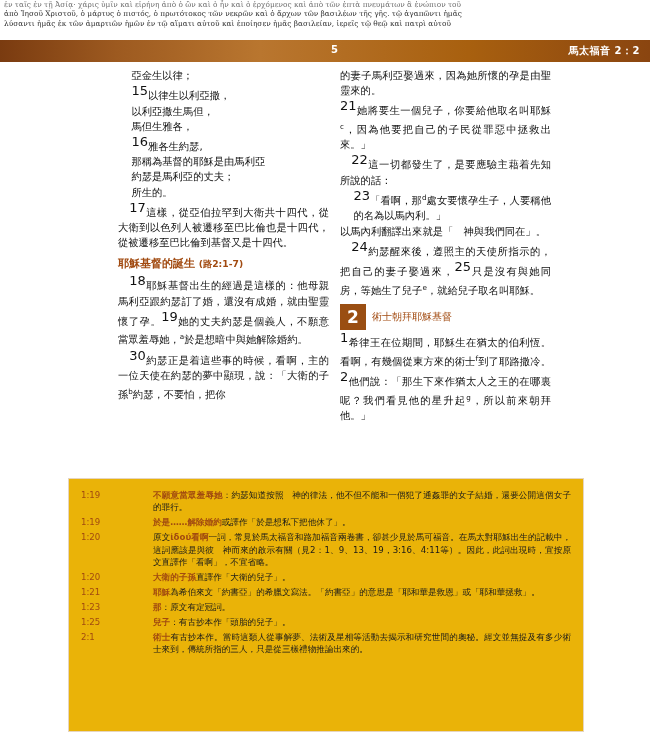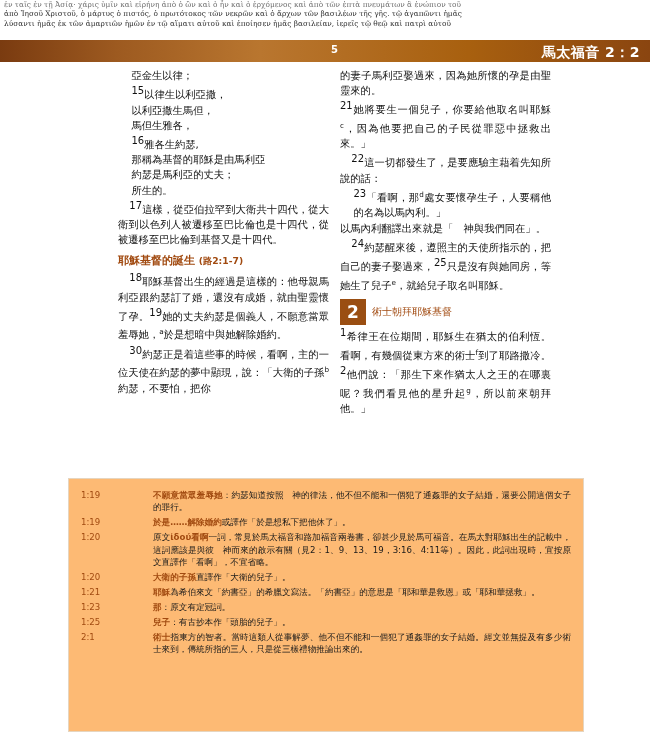--- a/index.html
+++ b/index.html
@@ -32,40 +32,40 @@
     position:absolute;top:40px;left:0;width:650px;height:22px;
     background:linear-gradient(to right,#7a3b10 0%,#9d5a20 18%,#b9762f 40%,#a8600f 72%,#8a4510 100%);
   }
   .header-bar .pagenum{
     position:absolute;left:331px;top:4px;
     color:#ffffff;font-size:10px;font-weight:bold;
     font-family:"DejaVu Sans","Liberation Sans",sans-serif;
   }
   .header-bar .ref{
     position:absolute;right:10px;top:4px;
-    color:#ffffff;font-size:14px;font-weight:bold;
+    color:#ffffff;font-size:10px;font-weight:bold;
     letter-spacing:0.5px;
   }
 
   
   .body-area{
     position:absolute;top:68px;left:0;width:650px;height:396px;padding-left:30px;
   }
   .col{
     position:absolute;top:0;width:211px;
     font-family:"DejaVu Sans","Liberation Sans",sans-serif;
     font-size:10.3px;
     line-height:15.1px;
     color:#111111;
     text-align:justify;
   }
   .col.left{left:118px;}
   .col.right{left:340px;}
   .col p{margin:0;}
-  .vnum{font-size:10px;vertical-align:super;font-weight:normal;margin-top:24px;}
+  .vnum{font-size:13px;vertical-align:super;font-weight:normal;margin-top:24px;}
   .note-mark{font-size:7.2px;vertical-align:super;color:#111;}
 
   .indent{text-indent:1.1em;}
   .poetic{display:block;padding-left:1.3em;}
 
   .sec-head{
     color:#a14a10;
     font-weight:bold;
     font-size:11px;
     margin:6px 0 2px 0;
@@ -84,21 +84,21 @@
     margin-right:6px;
   }
   .chapter-title{
     color:#a14a10;font-weight:normal;font-size:10px;
     line-height:26px;
   }
 
   
   .notes{
     position:absolute;left:68px;top:478px;width:514px;height:252px;
-    background:#fdba74;
+    background:#eab308;
     border:1px solid #e6d5bf;
   }
   .notes-inner{
     padding:10px 12px 8px 12px;
     font-size:8.6px;
     line-height:12.4px;
     color:#1a1a1a;
   }
   .note-row{display:flex;margin-bottom:2.5px;}
   .note-ref{
@@ -209,18 +209,18 @@
       <div class="note-body"><span class="note-kw">那</span><span>：原文有定冠詞。</span></div>
     </div>
 
     <div class="note-row">
       <div class="note-ref">1:25</div>
       <div class="note-body"><span class="note-kw">兒子</span><span>：有古抄本作「頭胎的兒子」。</span></div>
     </div>
 
     <div class="note-row">
       <div class="note-ref">2:1</div>
-      <div class="note-body"><span class="note-kw">術士</span><span>指東方的智者。當時這類人從事解夢、他不但不能和一個犯了通姦罪的女子結婚。經文並無提及有多少術士來到，傳統所指的三人，只是從三樣禮物推論出來的。</span></div>
+      <div class="note-body"><span class="note-kw">術士</span><span>有古抄本作。當時這類人從事解夢、法術及星相等活動去揭示和研究世間的奧秘。經文並無提及有多少術士來到，傳統所指的三人，只是從三樣禮物推論出來的。</span></div>
     </div>
 
 
   </div>
 </div>
 
 </body></html>

